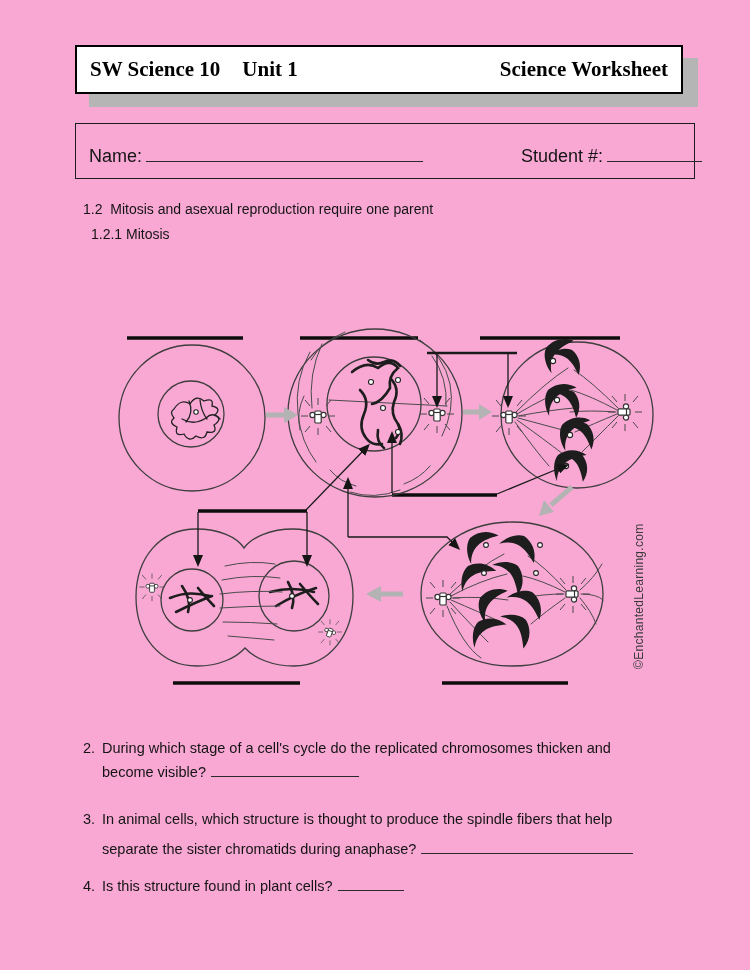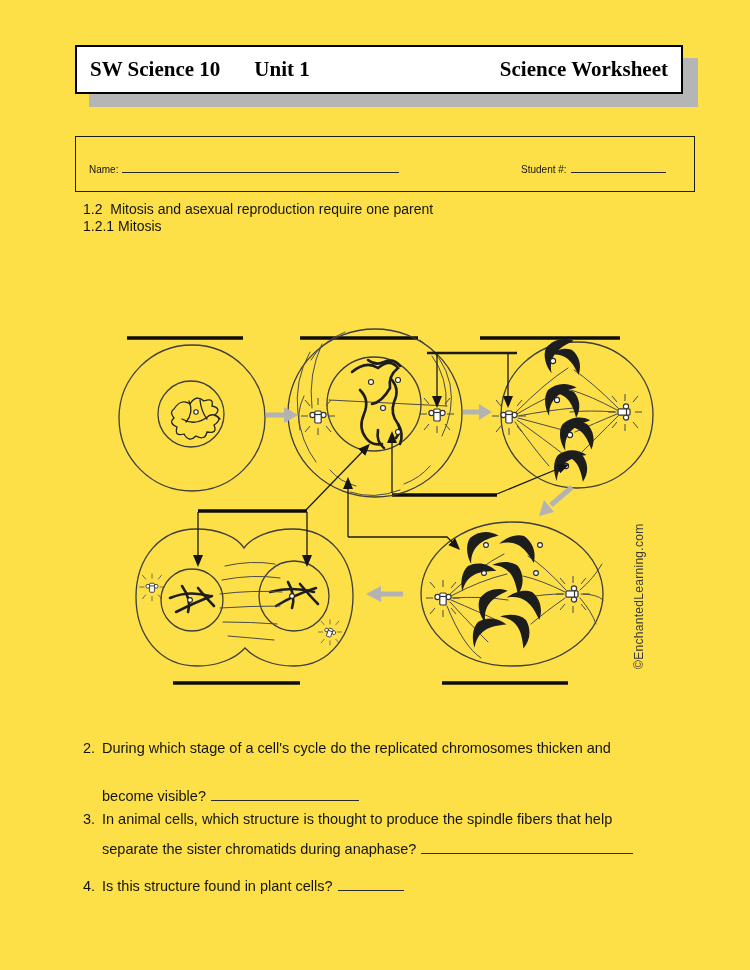--- a/index.html
+++ b/index.html
@@ -1,30 +1,30 @@
 <!DOCTYPE html>
 <html><head>
 <meta charset="utf-8">
 <style>
   html,body{margin:0;padding:0;background:#e8e8e8;}
-  .page{position:relative;width:750px;height:970px;background:#fde047;margin:0 auto;
+  .page{position:relative;width:750px;height:970px;background:#f9a8d4;margin:0 auto;
         font-family:"Liberation Sans",sans-serif;color:#141414;overflow:hidden;}
 
   
   .hdr-shadow{position:absolute;left:89px;top:58px;width:609px;height:49px;background:#b5b5b5;}
   .hdr-box{position:absolute;left:75px;top:45px;width:608px;height:49px;background:#fff;
            border:2px solid #000;box-sizing:border-box;display:flex;align-items:center;
            justify-content:space-between;padding:0 13px;
            font-family:"Liberation Serif",serif;font-weight:bold;font-size:21px;color:#000;}
   .hdr-left{display:flex;}
-  .hdr-unit{margin-left:34px;}
+  .hdr-unit{margin-left:22px;}
 
   
-  .name-box{position:absolute;left:75px;top:136px;width:620px;height:56px;
-            border:1.5px solid #1c1c1c;box-sizing:border-box;font-size:10px;}
+  .name-box{position:absolute;left:75px;top:123px;width:620px;height:56px;
+            border:1.5px solid #1c1c1c;box-sizing:border-box;font-size:18px;}
   .name-row{position:absolute;left:13px;top:22px;width:594px;white-space:nowrap;}
   .blank{display:inline-block;border-bottom:1.4px solid #2a2a2a;height:13px;vertical-align:baseline;}
   .nm-blank{width:277px;margin-left:4px;}
   .stu-wrap{position:absolute;left:432px;top:0;}
   .stu-blank{width:95px;margin-left:4px;}
 
   
   .h-bold{position:absolute;left:83px;font-size:14px;font-weight:normal;white-space:pre;}
   .qline{position:absolute;font-size:14.5px;white-space:nowrap;}
   .qnum{display:inline-block;width:19px;}
@@ -63,21 +63,21 @@
   <div class="name-box">
     <div class="name-row">
       <span>Name:</span><span class="blank nm-blank"></span>
       <span class="stu-wrap">
         <span>Student #:</span><span class="blank stu-blank"></span>
       </span>
     </div>
   </div>
 
   <div class="h-bold" style="top:201px;">1.2  Mitosis and asexual reproduction require one parent</div>
-  <div class="h-bold" style="top:218px;">1.2.1 Mitosis</div>
+  <div class="h-bold" style="top:226px;margin-left:8px;">1.2.1 Mitosis</div>
 
 
   <svg class="diagram" width="750" height="415" viewBox="0 295 750 415">
     <defs>
       <marker id="ah" markerUnits="userSpaceOnUse" markerWidth="12" markerHeight="10" refX="2" refY="5" orient="auto">
         <path d="M0,0 L12,5 L0,10 Z" fill="#151515"></path>
       </marker>
       <path id="chrA" class="chrom" d="M0,0 C5,-9 15,-14 26,-12 C19,-7 13,-2 10,4 C7,10 7,17 10,24 C3,18 -2,8 0,0 Z"></path>
       <g id="cent" stroke="#333" stroke-width="1.2" fill="#fff">
         <circle cx="-5.5" cy="-1" r="2.6"></circle>
@@ -290,21 +290,21 @@
       <path class="lead" d="M348,537 L348,487" marker-end="url(#ah)"></path>
       <path class="lead" d="M348,537 L447,537 L453,543" marker-end="url(#ah)"></path>
     </g>
 
     <text class="copyright-v" x="643" y="669" transform="rotate(-90 643 669)">©EnchantedLearning.com</text>
   </svg>
 
   <div class="qline" style="left:83px;top:740px;">
     <span class="qnum">2.</span><span>During which stage of a cell's cycle do the replicated chromosomes thicken and</span>
   </div>
-  <div class="qline" style="left:102px;top:787px;">
+  <div class="qline" style="left:102px;top:763px;">
     <span>become visible?</span><span class="blank q2-blank"></span>
   </div>
 
   <div class="qline" style="left:83px;top:811px;">
     <span class="qnum">3.</span><span>In animal cells, which structure is thought to produce the spindle fibers that help</span>
   </div>
   <div class="qline" style="left:102px;top:840px;">
     <span>separate the sister chromatids during anaphase?</span><span class="blank q3-blank"></span>
   </div>
 

